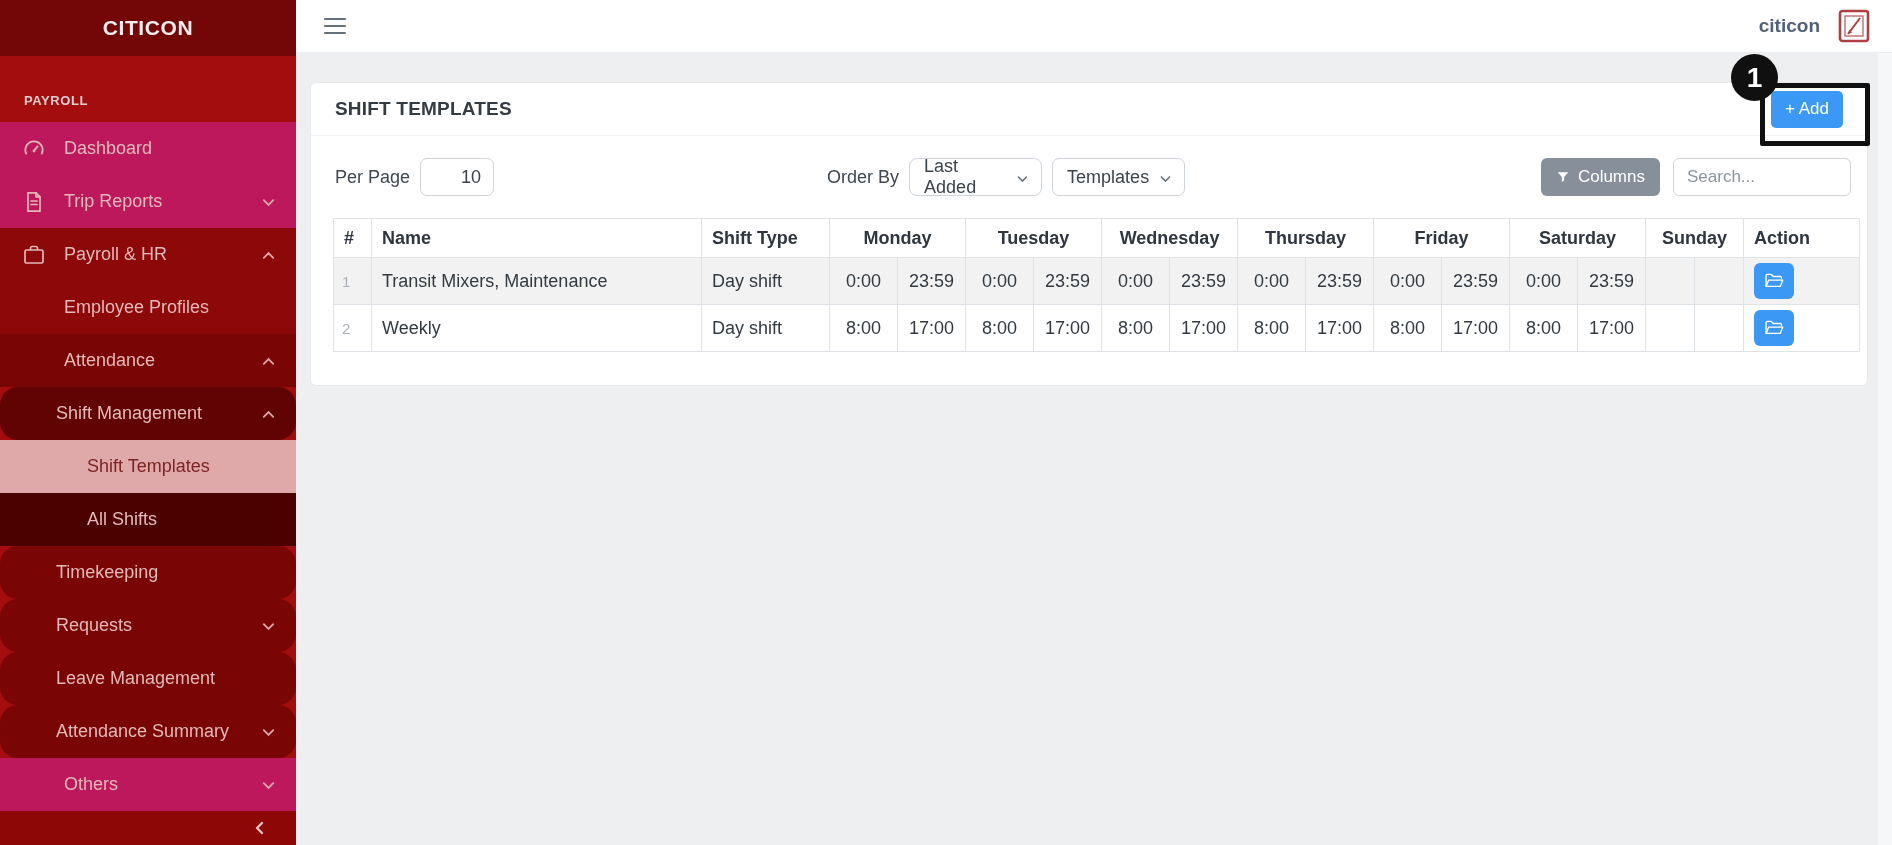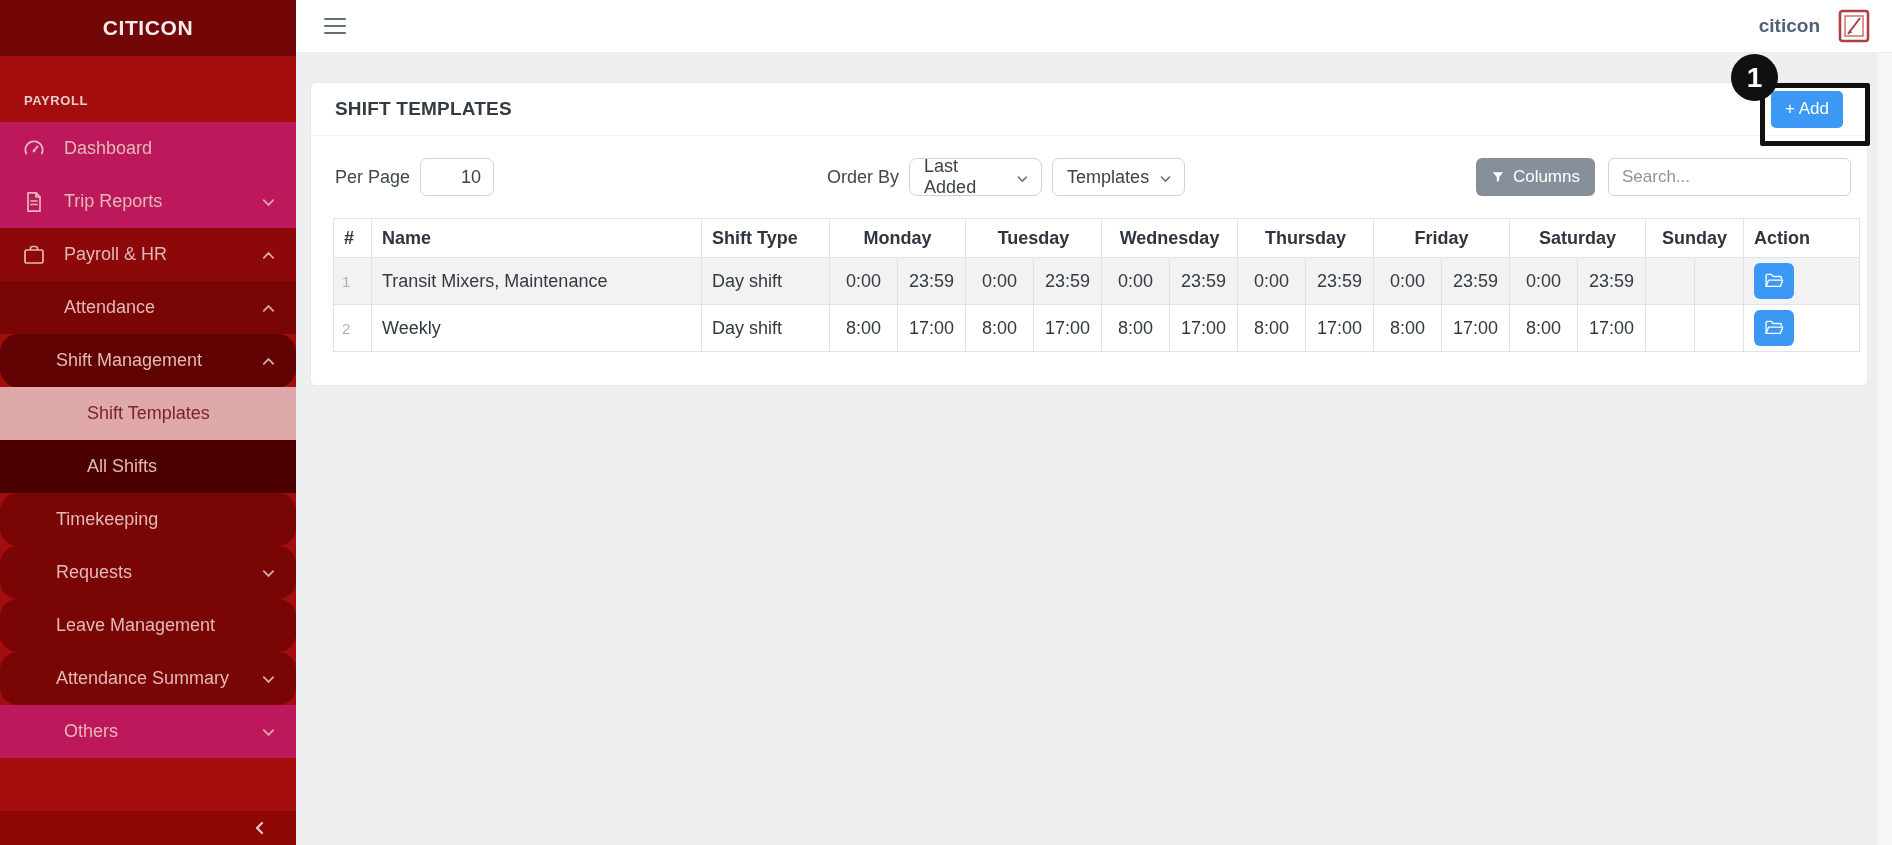--- a/index.html
+++ b/index.html
@@ -99,21 +99,21 @@
   .sel-perpage { width:74px;padding-left:40px; }
   .sel-order { width:133px;border-radius:8px; }
   .sel-dir { width:133px; }
   .btn-columns {
     display:flex; align-items:center; height:38px; padding:0 15px;
     background:#87909a; color:#fff; border:none; border-radius:6px;
     font-size:17px; font-family:inherit; cursor:pointer;
   }
   .btn-columns svg { width:14px; height:14px; margin-right:8px; }
   .search-input {
-    width:243px; height:38px; margin-left:13px;
+    width:178px; height:38px; margin-left:13px;
     border:1px solid #ced4da; border-radius:6px;
     padding:0 13px; font-size:17px; font-family:inherit; color:#3c434a;
     outline:none; background:#fff;
   }
   .search-input::placeholder { color:#8a949e; }
 
   
   .table-wrap { padding:22px 14px 0 22px; }
   table { width:100%; border-collapse:collapse; table-layout:fixed; }
   th, td { border:1px solid #dfe3e8; font-size:18px; color:#333a41; overflow:hidden; white-space:nowrap; }
@@ -185,20 +185,23 @@
       </svg>
     </span>
     <span>Payroll &amp; HR</span>
     <span class="nav-chevron">
       <svg viewBox="0 0 16 16" fill="none" stroke="currentColor" stroke-width="2" stroke-linecap="round">
           <path d="M3 10.5l5-5 5 5"></path>
         </svg>
     </span>
   </div>
 
+  <div class="nav-item v2 i2">
+    <span>Employee Profiles</span>
+  </div>
 
   <div class="nav-item v3 i2">
     <span>Attendance</span>
     <span class="nav-chevron">
       <svg viewBox="0 0 16 16" fill="none" stroke="currentColor" stroke-width="2" stroke-linecap="round">
           <path d="M3 10.5l5-5 5 5"></path>
         </svg>
     </span>
   </div>
 

